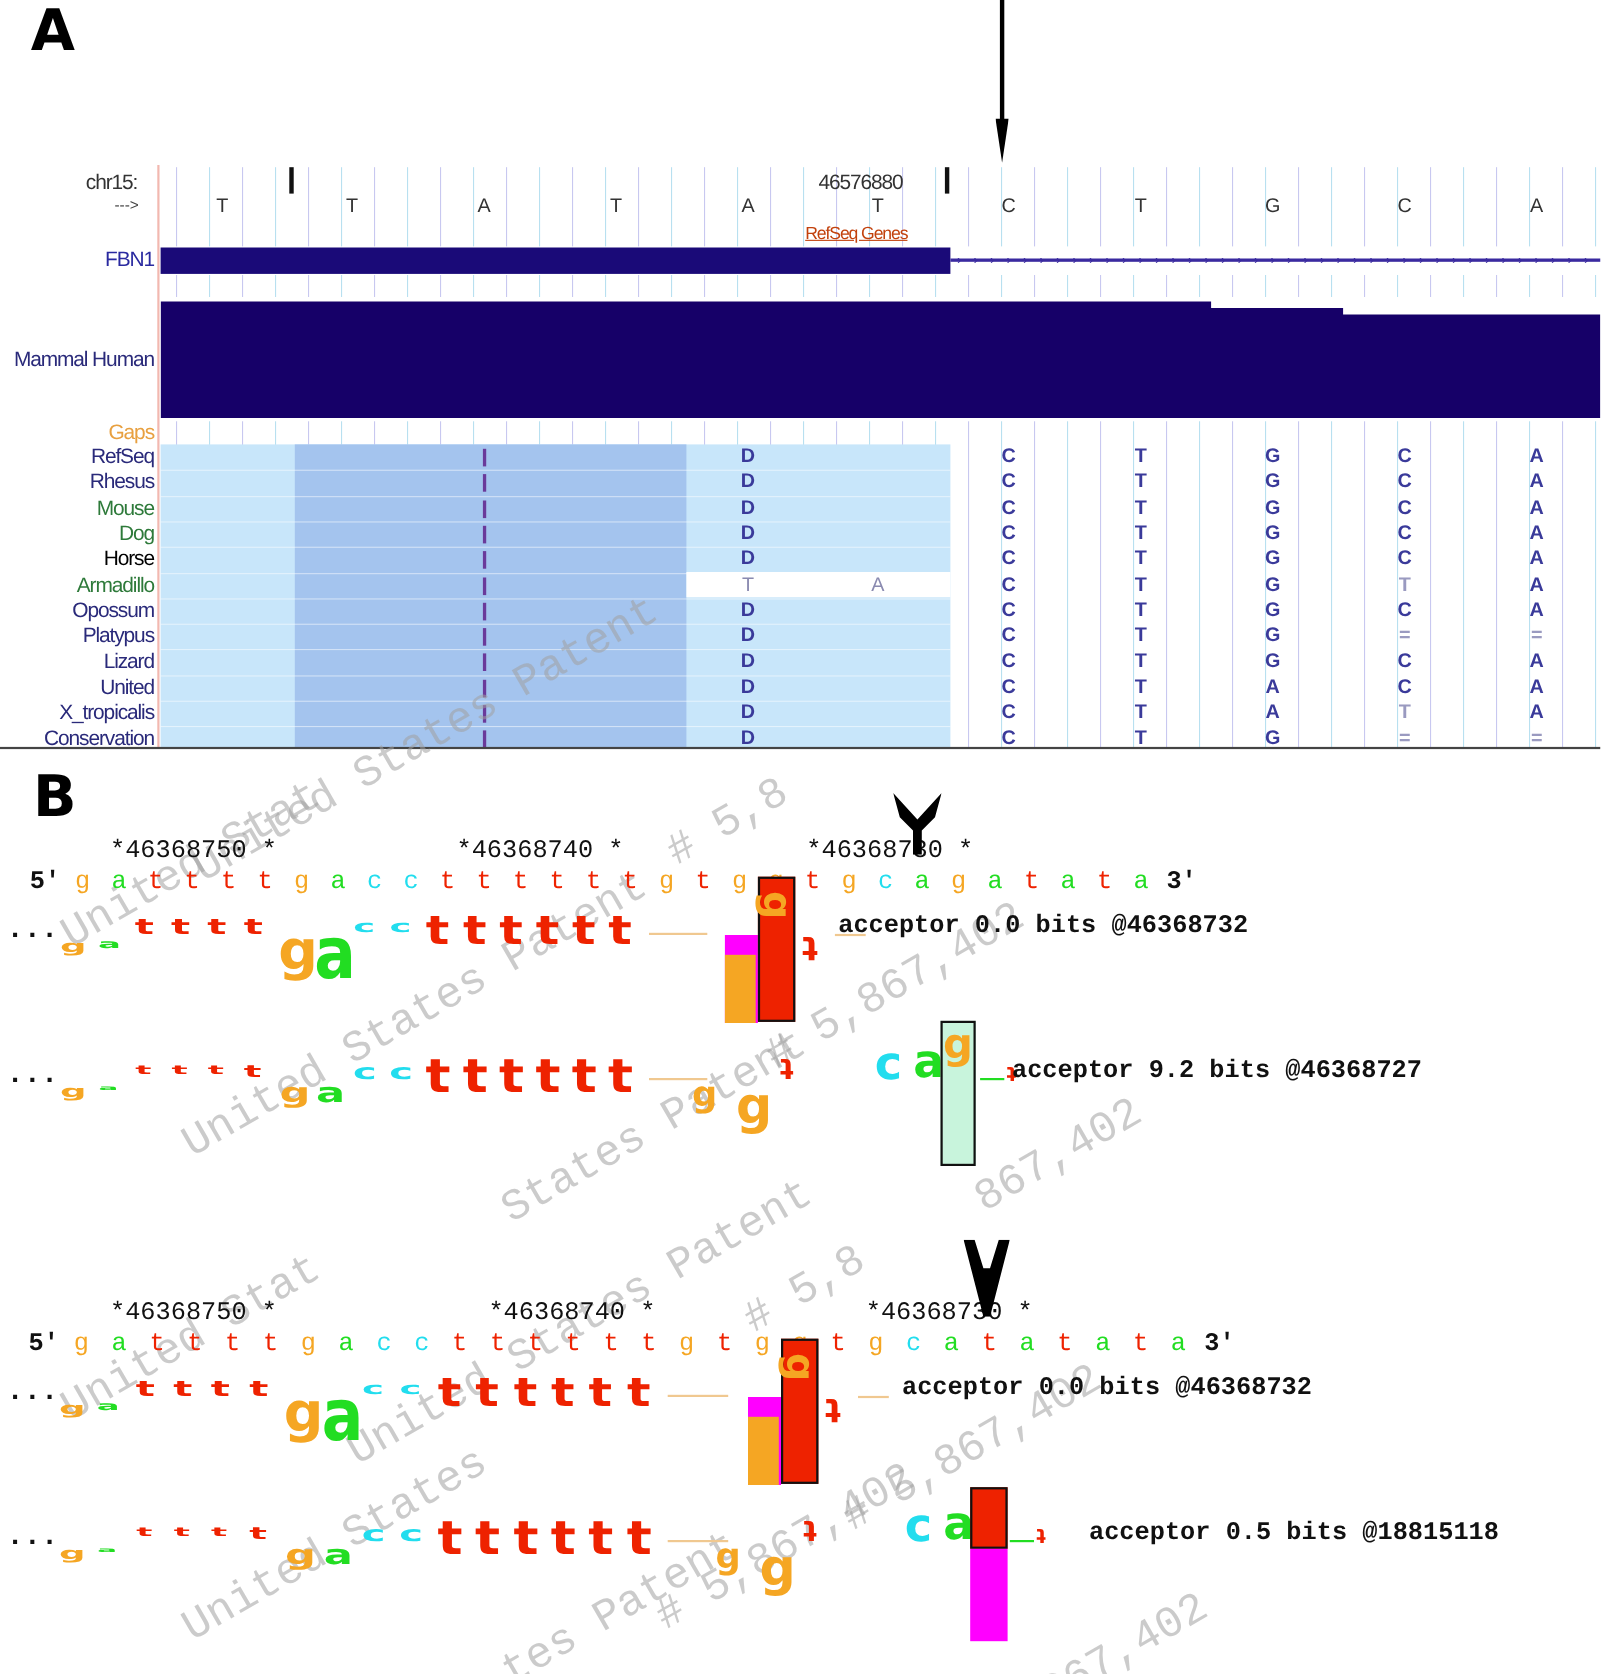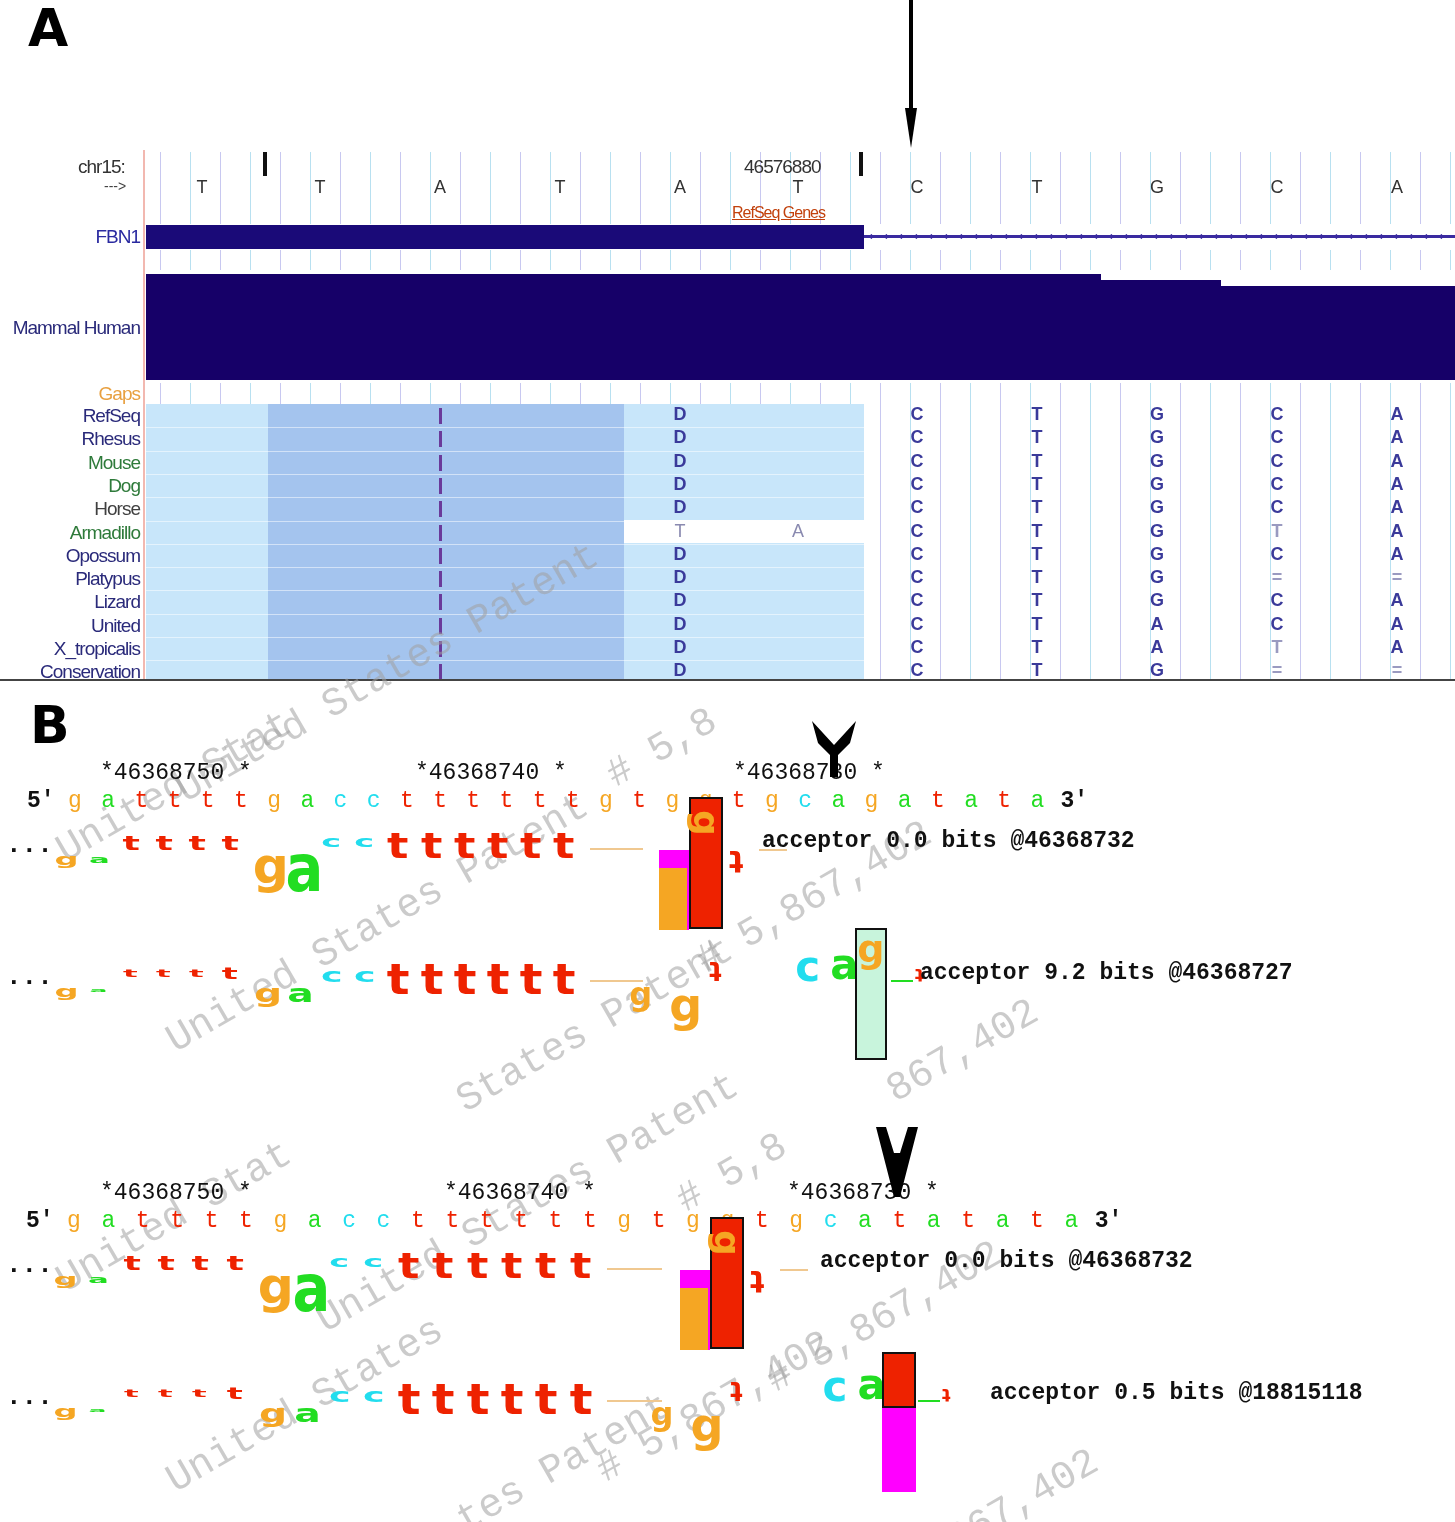--- a/index.html
+++ b/index.html
@@ -262,21 +262,21 @@
       <div class="abs" style="left:439px;top:617.7px;width:3px;height:16px;background:#6a3a9a;"></div>
       <div class="abs" style="left:439px;top:641px;width:3px;height:16px;background:#6a3a9a;"></div>
       <div class="abs" style="left:439px;top:664.3px;width:3px;height:16px;background:#6a3a9a;"></div>
     </div>
 
   <div id="speciesLabels">
       <div class="trk-label" style="top:405px;color:#2a2a7a;">RefSeq</div>
       <div class="trk-label" style="top:428.3px;color:#2a2a7a;">Rhesus</div>
       <div class="trk-label" style="top:451.6px;color:#2e7a3a;">Mouse</div>
       <div class="trk-label" style="top:474.9px;color:#2e7a3a;">Dog</div>
-      <div class="trk-label" style="top:498.2px;color:#404040;">Horse</div>
+      <div class="trk-label" style="top:498.2px;color:#000000;">Horse</div>
       <div class="trk-label" style="top:521.5px;color:#2e7a3a;">Armadillo</div>
       <div class="trk-label" style="top:544.8px;color:#2a2a7a;">Opossum</div>
       <div class="trk-label" style="top:568.1px;color:#2a2a7a;">Platypus</div>
       <div class="trk-label" style="top:591.4px;color:#2a2a7a;">Lizard</div>
       <div class="trk-label" style="top:614.7px;color:#2a2a7a;">United</div>
       <div class="trk-label" style="top:638px;color:#2a2a7a;">X_tropicalis</div>
       <div class="trk-label" style="top:661.3px;color:#2a2a7a;">Conservation</div>
     </div>
   <div id="alnCells">
       <div class="abs" style="left:146px;top:427.3px;width:718px;height:1px;background:rgba(255,255,255,0.5);"></div>

